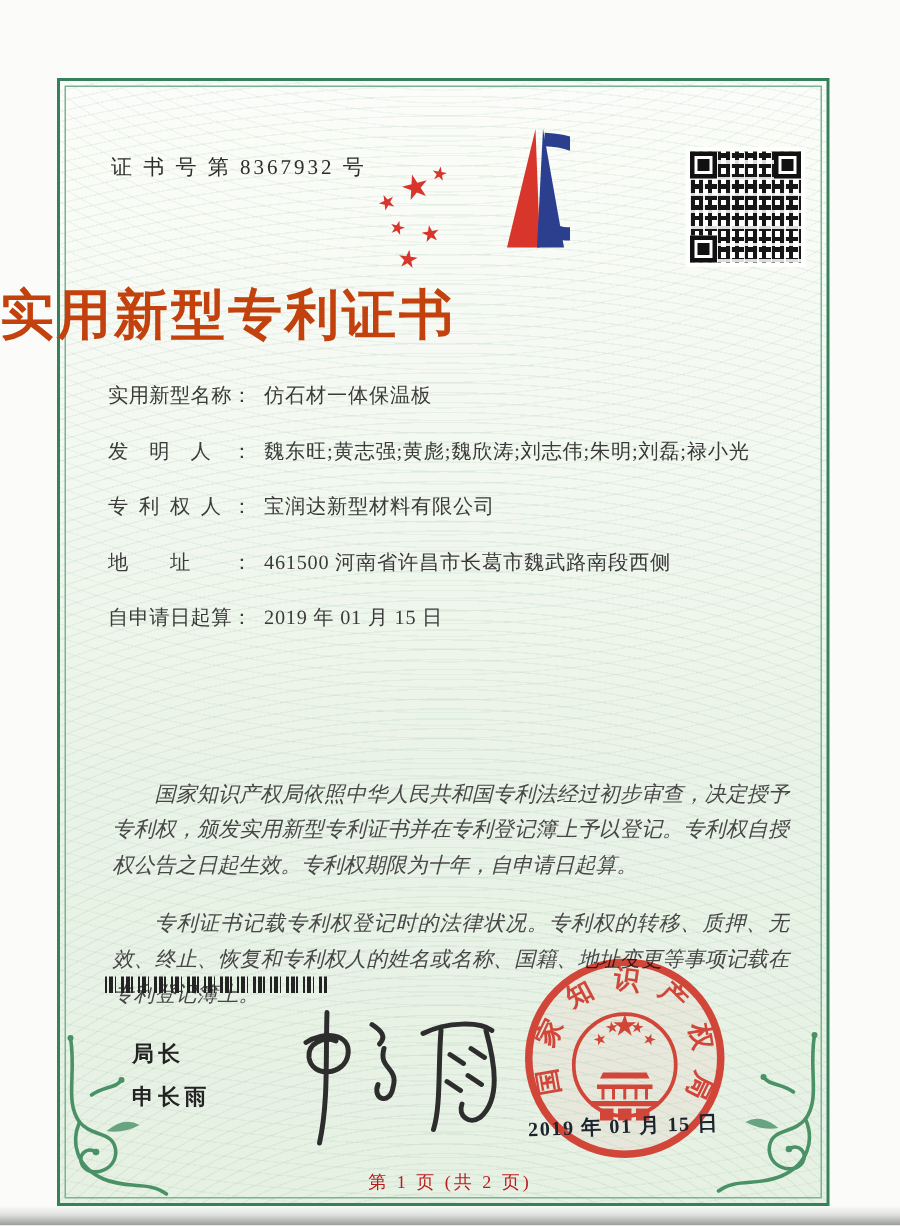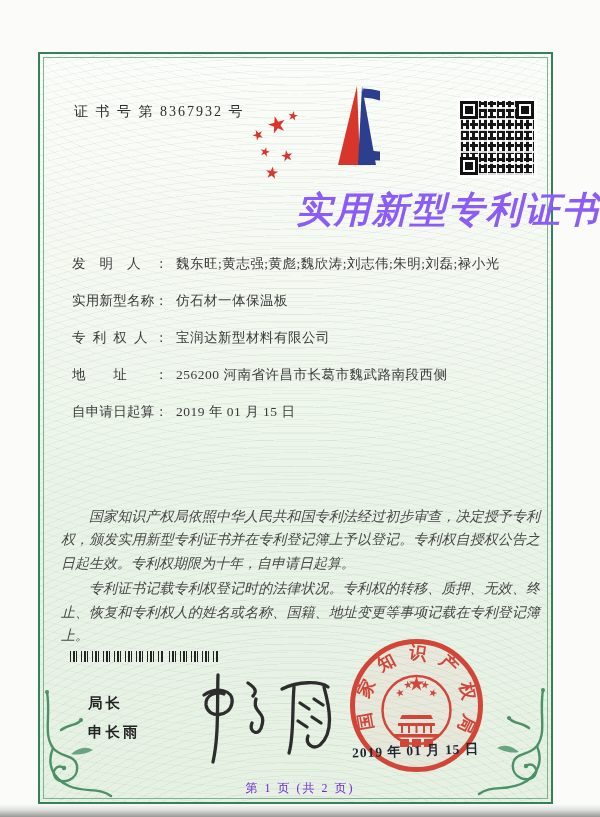--- a/index.html
+++ b/index.html
@@ -22,39 +22,39 @@
   .qr{position:absolute;left:457px;top:98px;width:80px;height:80px;background:#fff;}
   .qr-noise{position:absolute;inset:3px;
     background:
       repeating-linear-gradient(90deg,rgba(255,255,255,.9) 0 1px,transparent 1px 9px),
       repeating-linear-gradient(0deg,rgba(255,255,255,.85) 0 2px,transparent 2px 11px),
       repeating-linear-gradient(90deg,#161616 0 3px,transparent 3px 6px),
       repeating-linear-gradient(0deg,#161616 0 3px,#fff 3px 7px);}
   .finder{position:absolute;width:18px;height:18px;border:3px solid #111;background:#fff;box-sizing:border-box;}
   .finder::after{content:"";position:absolute;inset:2px;background:#111;}
   .f-tl{left:3px;top:3px}.f-tr{right:3px;top:3px}.f-bl{left:3px;bottom:3px}
-  .title{position:absolute;left:0;top:186px;width:100%;text-align:right;
-    font-size:36px;font-weight:bold;letter-spacing:2px;color:#8b5cf6;font-style:italic;}
+  .title{position:absolute;left:0;top:186px;width:100%;text-align:left;
+    font-size:36px;font-weight:bold;letter-spacing:2px;color:#c2410c;}
   .fields{position:absolute;left:72px;top:255px;width:470px;font-size:13.5px;color:#3a3a3a;}
   .row{position:relative;height:23px;margin-bottom:14px;white-space:nowrap;}
   .flabel{display:inline-block;width:96px;text-align:justify;text-align-last:justify;letter-spacing:0;vertical-align:top;}
   .fvalue{margin-left:8px;letter-spacing:.5px;}
   .pair2{position:absolute;left:231px;top:0;}
   .paras{position:absolute;left:59px;top:503px;width:483px;font-size:14px;line-height:23.4px;
     color:#474747;text-align:justify;font-style:italic;}
-  .paras p{margin:2px;text-indent:2em;}
+  .paras p{margin:16px;text-indent:2em;}
   .barcode{position:absolute;left:70px;top:651px;width:148px;height:11px;
     background:repeating-linear-gradient(90deg,#232323 0 1.5px,transparent 1.5px 3px,#232323 3px 5.5px,transparent 5.5px 6.5px,#232323 6.5px 7.5px,transparent 7.5px 11px);}
   .signer{position:absolute;left:88px;top:690px;font-family:Liberation Mono, monospace;
     font-size:14.5px;font-weight:700;color:#232323;line-height:29px;letter-spacing:3px;}
   .sig{position:absolute;left:178px;top:665px;}
   .seal{position:absolute;left:348px;top:637px;mix-blend-mode:multiply;opacity:.92;}
   .sealdate{position:absolute;left:352px;top:742px;width:140px;font-size:13.5px;font-weight:700;
     color:#1c2430;letter-spacing:1px;transform:rotate(-2deg);}
-  .footer{position:absolute;left:0;top:780px;width:100%;text-align:center;font-size:12px;color:#6d28d9;letter-spacing:2px;}
+  .footer{position:absolute;left:0;top:780px;width:100%;text-align:center;font-size:12px;color:#b91c1c;letter-spacing:2px;}
   .fl-left{position:absolute;left:41px;top:690px;}
   .fl-right{position:absolute;left:477px;top:688px;transform:scaleX(-1);}
   svg{display:block;}
 </style>
 </head>
 <body>
 
 <div class="photo">
 
   <svg width="0" height="0" style="position:absolute">
@@ -87,30 +87,30 @@
       <div class="qr-noise"></div>
       <div class="finder f-tl"></div>
       <div class="finder f-tr"></div>
       <div class="finder f-bl"></div>
     </div>
 
     <div class="title">实用新型专利证书</div>
 
     <div class="fields">
       <div class="row">
+        <span class="flabel">实用新型名称：</span><span class="fvalue">仿石材一体保温板</span>
+      </div>
+      <div class="row">
         <span class="flabel">发明人：</span><span class="fvalue">魏东旺;黄志强;黄彪;魏欣涛;刘志伟;朱明;刘磊;禄小光</span>
       </div>
       <div class="row">
-        <span class="flabel">实用新型名称：</span><span class="fvalue">仿石材一体保温板</span>
-      </div>
-      <div class="row">
         <span class="flabel">专利权人：</span><span class="fvalue">宝润达新型材料有限公司</span>
       </div>
       <div class="row">
-        <span class="flabel">地址：</span><span class="fvalue">256200 河南省许昌市长葛市魏武路南段西侧</span>
+        <span class="flabel">地址：</span><span class="fvalue">461500 河南省许昌市长葛市魏武路南段西侧</span>
       </div>
       <div class="row">
         <span class="flabel">自申请日起算：</span><span class="fvalue">2019 年 01 月 15 日</span>
       </div>
     </div>
 
     <div class="paras">
       <p>国家知识产权局依照中华人民共和国专利法经过初步审查，决定授予专利权，颁发实用新型专利证书并在专利登记簿上予以登记。专利权自授权公告之日起生效。专利权期限为十年，自申请日起算。</p>
       <p>专利证书记载专利权登记时的法律状况。专利权的转移、质押、无效、终止、恢复和专利权人的姓名或名称、国籍、地址变更等事项记载在专利登记簿上。</p>
     </div>

